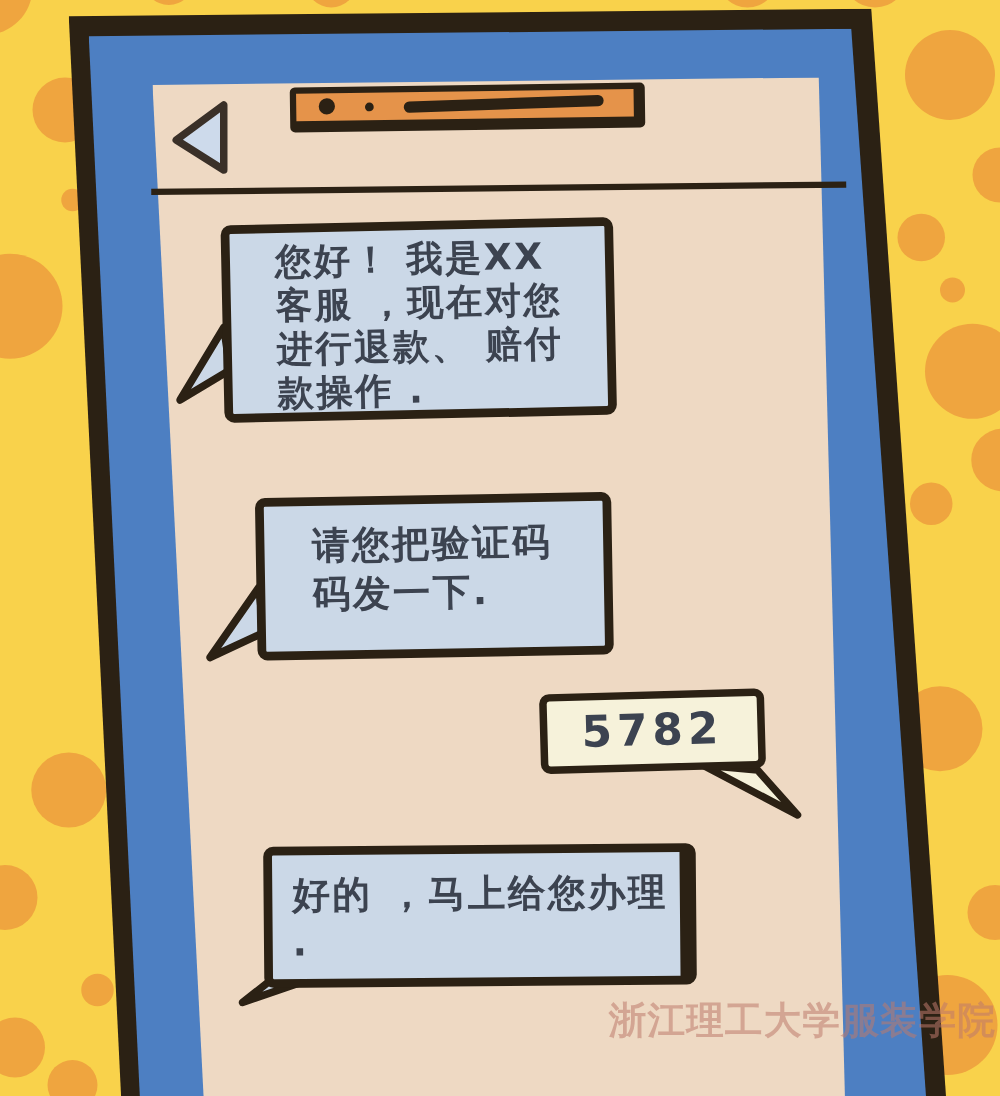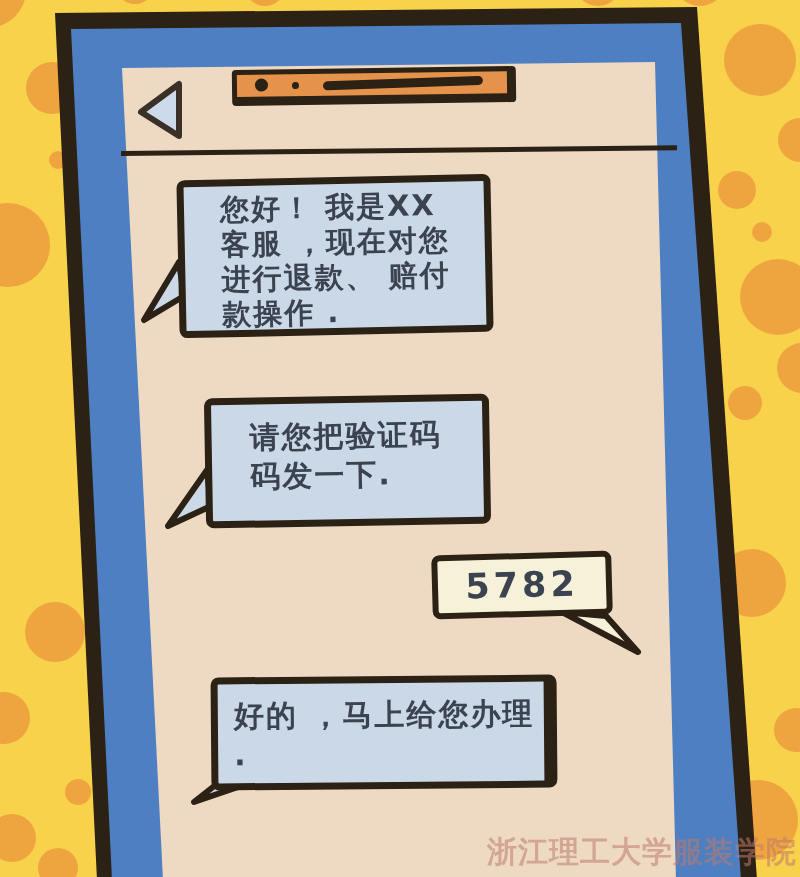--- a/index.html
+++ b/index.html
@@ -47,21 +47,21 @@
     padding:13px 6px 6px 38px;font-size:30px;line-height:39px;
     transform:rotate(-1deg);}
   .b3{left:432px;top:553px;width:180px;height:64px;
     border-width:6px;display:flex;align-items:center;justify-content:center;
     font-size:35px;letter-spacing:4px;transform:rotate(-1.6deg);}
   .b4{left:211px;top:676px;width:346px;height:113px;
     border-right-width:13px;display:flex;align-items:center;
     padding-left:16px;font-size:30px;transform:rotate(-0.5deg);}
   .tail{position:absolute;}
   .watermark{
-    position:absolute;left:487px;top:832px;font-size:30px;font-weight:bold;
+    position:absolute;left:487px;top:796px;font-size:30px;font-weight:bold;
     color:rgba(190,122,108,0.55);letter-spacing:1px;white-space:nowrap;z-index:9;
   }
 </style>
 </head>
 <body>
 
 <div class="spot" style="left:-50px;top:-48px;width:76px;height:76px;"></div>
 <div class="spot" style="left:26px;top:62px;width:52px;height:52px;"></div>
 <div class="spot" style="left:49px;top:151px;width:18px;height:18px;"></div>
 <div class="spot" style="left:-34px;top:203px;width:84px;height:84px;"></div>

